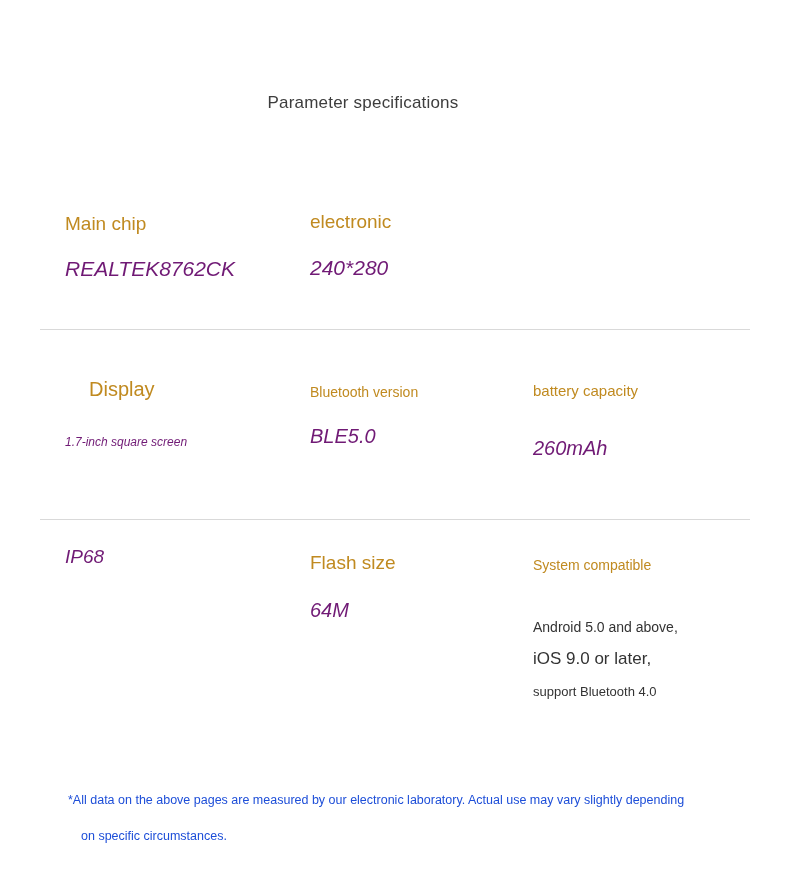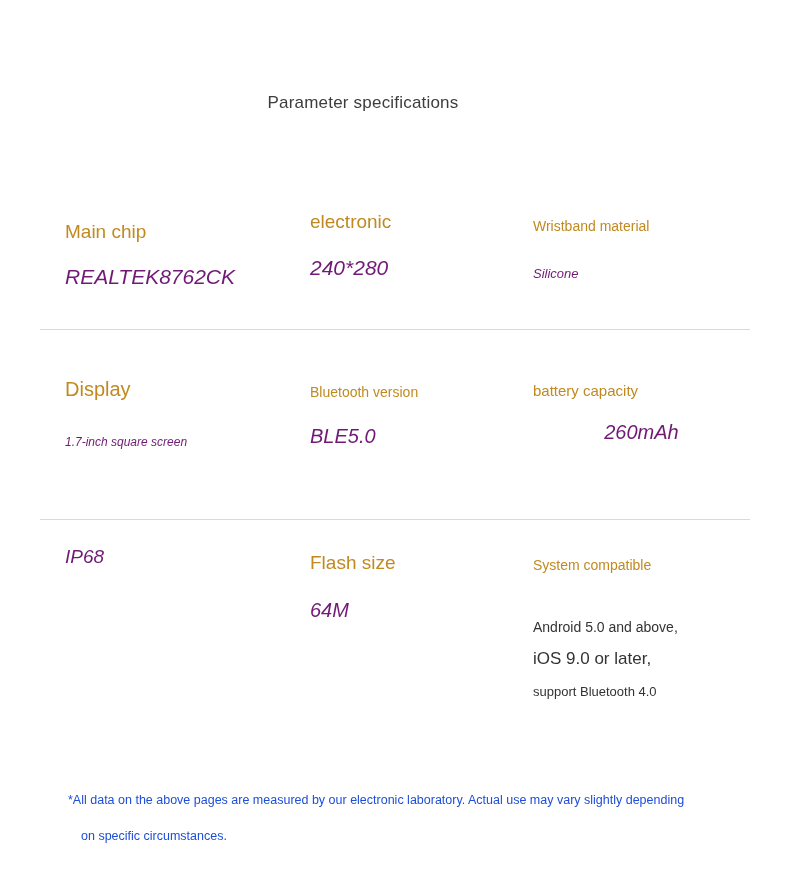--- a/index.html
+++ b/index.html
@@ -59,36 +59,36 @@
     white-space: nowrap;
   }
   .value {
     color: #701a75;
     white-space: nowrap;
     font-style: italic;
   }
 
   
   .row1 { height: 145px; }
-  .row1 .label { margin-top: 36px; }
+  .row1 .label { margin-top: 28px; }
   .row1 .c1 .label { font-size: 19px; }
   .row1 .c2 .label { font-size: 19px; margin-top: 26px; }
   .row1 .c3 .label { font-size: 14px; margin-top: 33px; }
   .row1 .c1 .value { font-size: 21px; margin-top: 22px; }
   .row1 .c2 .value { font-size: 21px; margin-top: 23px; }
   .row1 .c3 .value { font-size: 13px; margin-top: 32px; }
 
   
   .row2 { height: 190px; }
-  .row2 .c1 .label { font-size: 20px; margin-top: 48px; }
+  .row2 .c1 .label { font-size: 20px; margin-top: 48px; margin-left: 24px; }
   .row2 .c2 .label { font-size: 14px; margin-top: 54px; }
   .row2 .c3 .label { font-size: 15px; margin-top: 52px; }
   .row2 .c1 .value { font-size: 12px; margin-top: 34px; }
   .row2 .c2 .value { font-size: 20px; margin-top: 25px; }
-  .row2 .c3 .value { font-size: 20px; margin-top: 22px; text-align: center; }
+  .row2 .c3 .value { font-size: 20px; margin-top: 38px; }
 
   
   .row3 { height: 200px; }
   .row3 .c1 .label { font-size: 15px; margin-top: 36px; }
   .row3 .c2 .label { font-size: 19px; margin-top: 32px; }
   .row3 .c3 .label { font-size: 14px; margin-top: 37px; }
   .row3 .c1 .value { font-size: 19px; margin-top: 26px; }
   .row3 .c2 .value { font-size: 20px; margin-top: 25px; }
   .row3 .c3 .value-list { margin-top: 46px; }
   .row3 .c3 .v-a { font-size: 14px; color: #333; }
@@ -116,24 +116,20 @@
   <div class="spec-table">
 
     <div class="spec-row row1 divided">
       <div class="spec-cell c1">
         <div class="label">Main chip</div>
         <div class="value">REALTEK8762CK</div>
       </div>
       <div class="spec-cell c2">
         <div class="label">electronic</div>
         <div class="value">240*280</div>
-      </div>
-      <div class="spec-cell c3">
-        <div class="label">Wristband material</div>
-        <div class="value">Silicone</div>
       </div>
     </div>
 
     <div class="spec-row row2 divided">
       <div class="spec-cell c1">
         <div class="label">Display</div>
         <div class="value">1.7-inch square screen</div>
       </div>
       <div class="spec-cell c2">
         <div class="label">Bluetooth version</div>

